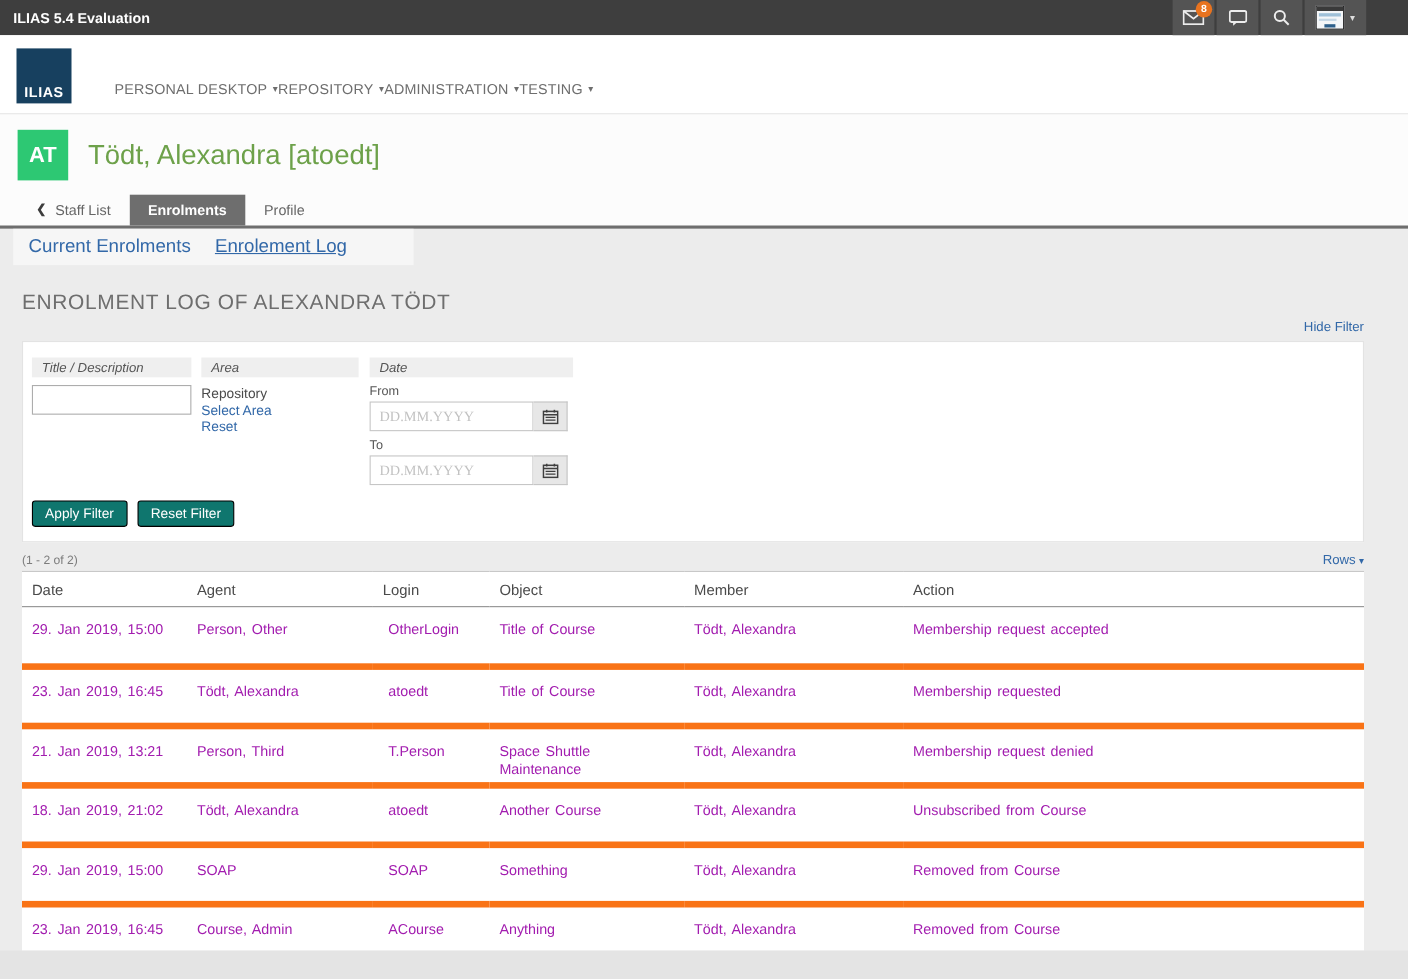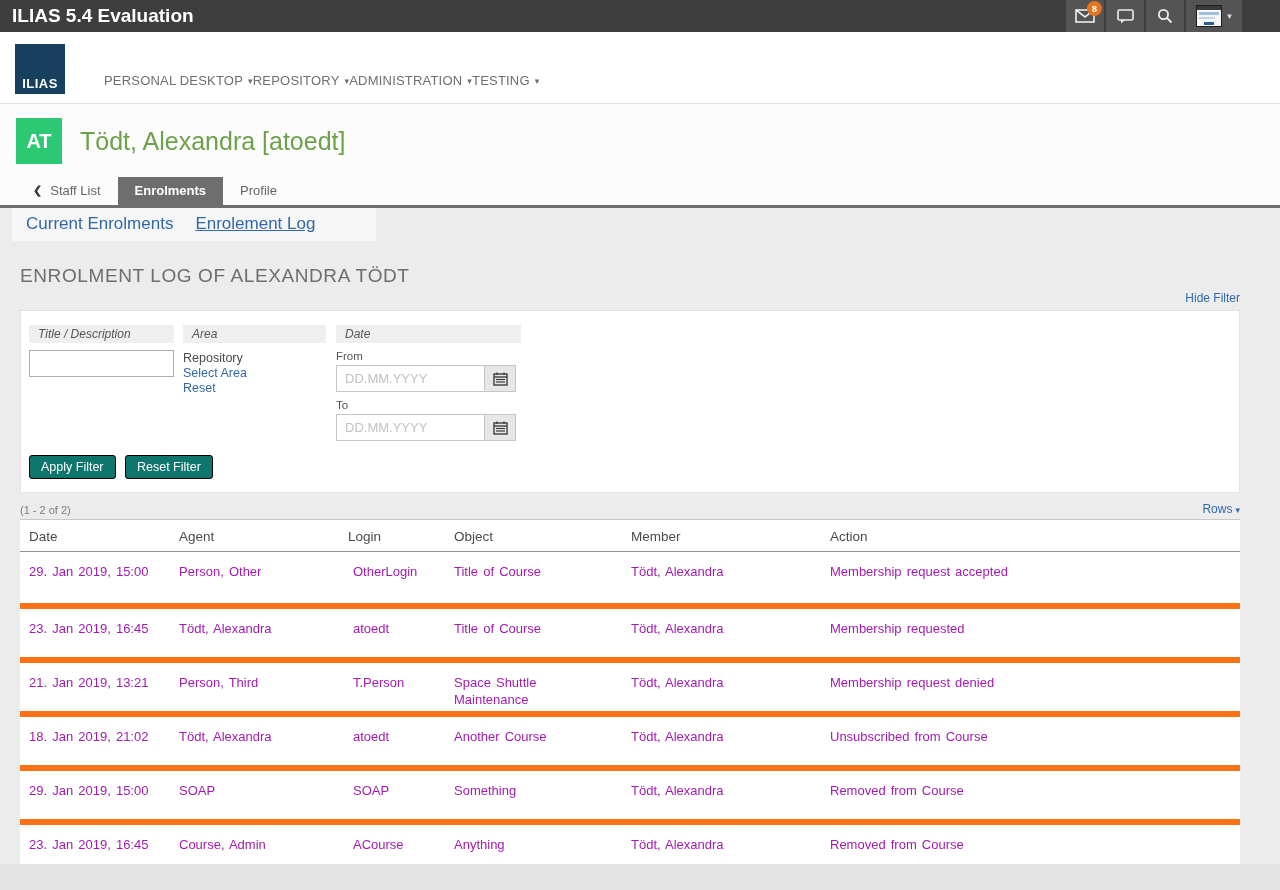--- a/index.html
+++ b/index.html
@@ -2,21 +2,21 @@
 <html><head>
 <meta charset="utf-8">
 <style>
   * { margin:0; padding:0; box-sizing:border-box; }
   html,body { width:1280px; height:890px; overflow:hidden; }
   body { font-family:"Liberation Sans", sans-serif; background:#ececec; position:relative; }
   a { text-decoration:none; }
 
   
   .topbar { height:32px; background:#3e3e3e; display:flex; align-items:center; }
-  .topbar-title { color:#ffffff; font-size:19px; font-weight:bold; padding-left:12px; }
+  .topbar-title { color:#ffffff; font-size:13px; font-weight:bold; padding-left:12px; }
   .topbar-right { margin-left:auto; display:flex; height:32px; margin-right:38px; }
   .tb-btn { width:38px; height:32px; background:#545454; margin-left:2px; display:flex; align-items:center; justify-content:center; position:relative; cursor:pointer; }
   .tb-btn.wide { width:56px; }
   .badge { position:absolute; top:1px; right:2px; min-width:15px; height:15px; background:#e8731f; border-radius:50%; color:#fff; font-size:9.5px; font-weight:bold; line-height:15px; text-align:center; }
   .thumb { width:26px; height:22px; background:#f4f6f8; border:1px solid #1d1d1d; display:flex; flex-direction:column; }
   .thumb .t1 { height:4px; background:#3a3a3a; }
   .thumb .t2 { height:3px; background:#9fc0d8; margin:2px 2px 0 2px; }
   .thumb .t3 { height:2px; background:#c4d6e4; margin:2px 6px 0 2px; }
   .thumb .t4 { height:3px; background:#2d5f8a; margin:3px 7px 0 7px; }
   .tb-caret { color:#dddddd; font-size:9px; margin-left:5px; }
@@ -55,21 +55,21 @@
   .filter-cols { display:flex; }
   .f-col1 { width:145px; margin-left:4px; }
   .f-col2 { width:143px; margin-left:9px; }
   .f-col3 { width:185px; margin-left:10px; }
   .f-label { background:#efefef; font-style:italic; font-size:12px; color:#555; padding:2px 9px; display:block; }
   .f-input { width:100%; height:27px; margin-top:7px; border:1px solid #adadad; padding:0 6px; font-size:13px; font-family:inherit; }
   .area-value { font-size:12.5px; color:#4a4a4a; margin-top:8px; line-height:15px; }
   .area-link { display:block; font-size:12.5px; color:#3268a8; line-height:15px; cursor:pointer; }
   .small-label { font-size:11.5px; color:#555; margin:7px 0 3px; }
   .date-row { display:flex; }
-  .date-input { width:149px; height:27px; border:1px solid #c6c6c6; padding:0 8px; font-size:13px; font-family:Liberation Sans, sans-serif; color:#555; }
+  .date-input { width:149px; height:27px; border:1px solid #c6c6c6; padding:0 8px; font-size:13px; font-family:Liberation Serif, serif; color:#555; }
   .date-input::placeholder { color:#c2c2c2; }
   .cal-btn { width:31px; height:27px; background:#e7e7e7; border:1px solid #c6c6c6; border-left:none; display:flex; align-items:center; justify-content:center; cursor:pointer; }
   .btn-row { margin:14px 0 0 4px; }
   .btn { background:#0f766e; border:1px solid #000000; color:#fff; font-size:12.5px; padding:4px 11px; border-radius:3px; margin-right:5px; cursor:pointer; font-family:inherit; }
 
   .info-row { display:flex; justify-content:space-between; align-items:flex-end; margin-top:9px; margin-bottom:3px; }
   .count-label { font-size:11px; color:#7c7c7c; }
   .rows-link { font-size:12px; color:#3268a8; cursor:pointer; }
   .rows-link .caret { font-size:9px; margin-left:3px; }
 

